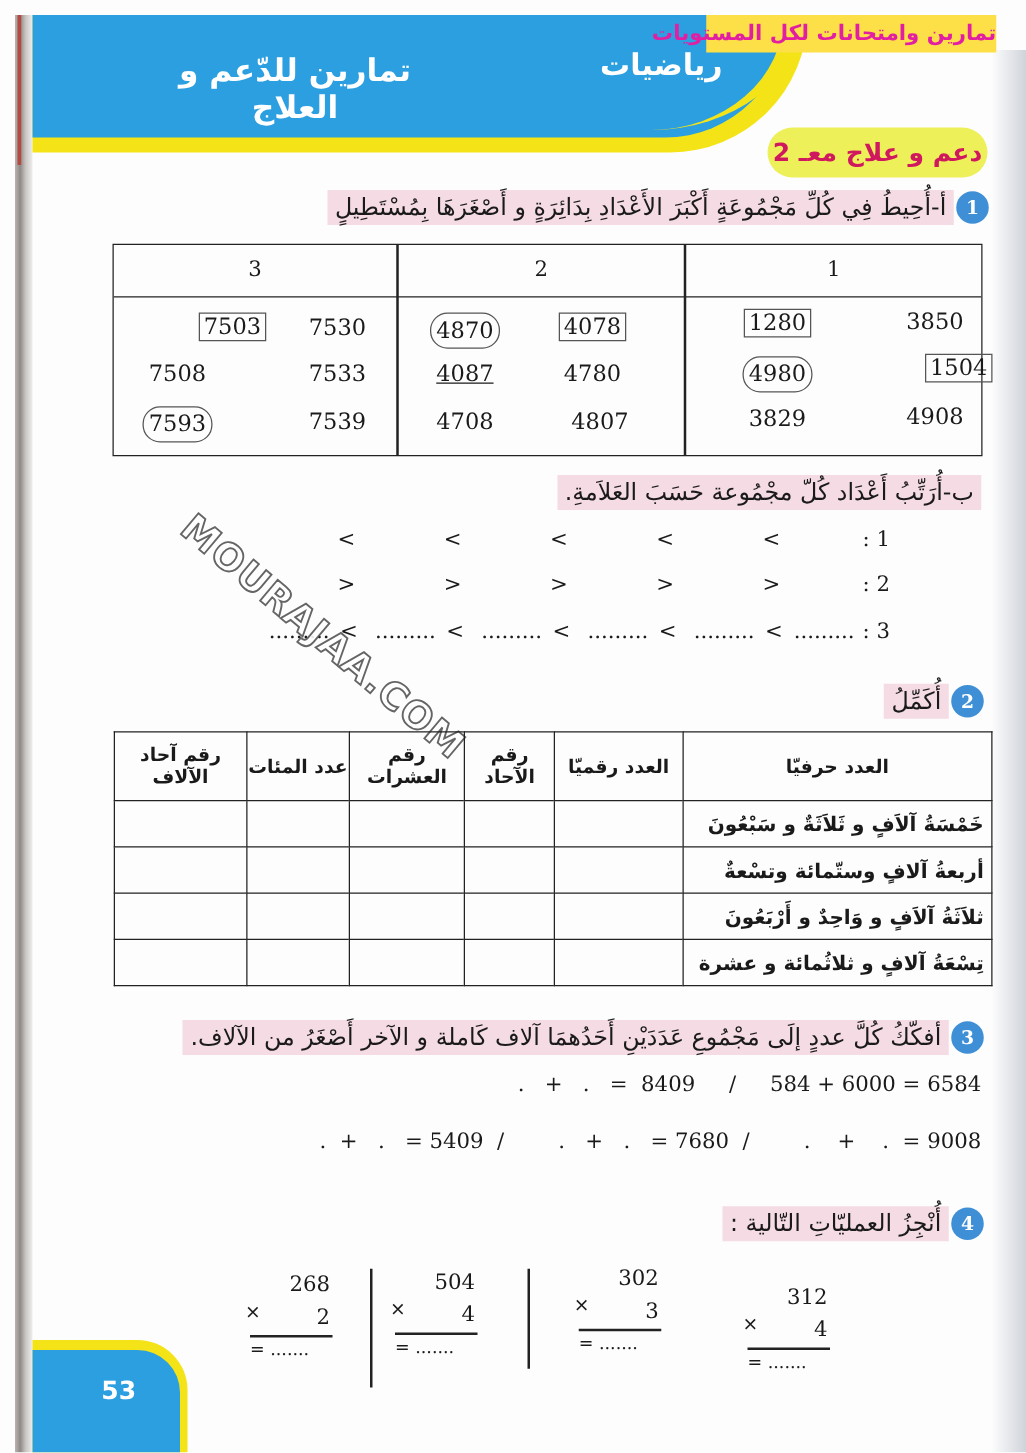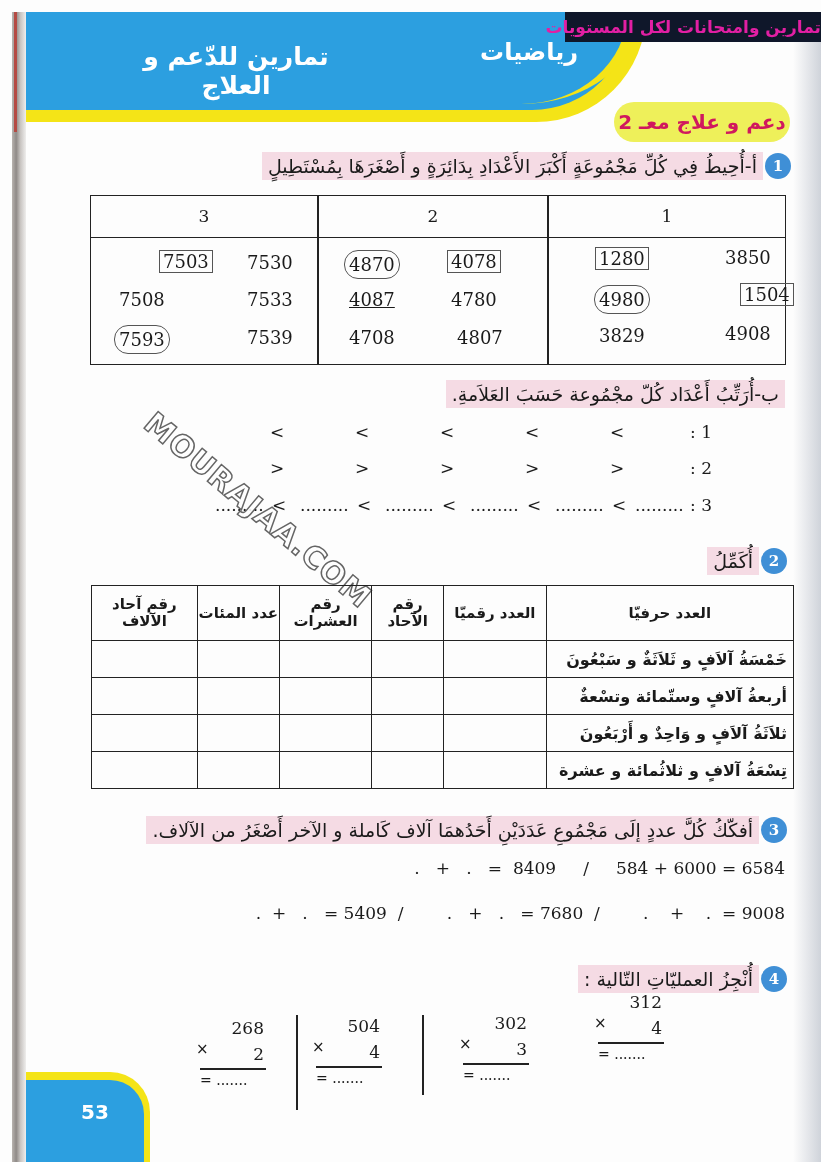--- a/index.html
+++ b/index.html
@@ -20,21 +20,21 @@
       border-bottom-right-radius: 110px; }
     .banner-blue { position: absolute; left: 0; top: 0; width: 604px; height: 98px; background: #2c9fe0;
       border-bottom-right-radius: 100px; }
     .banner-curve { position: absolute; left: 255px; top: 0; width: 360px; height: 92px;
       border-right: 14px solid #f4e417; border-bottom: 0; border-bottom-right-radius: 120px 92px; }
     .banner-subject { position: absolute; left: 448px; top: 26px; width: 110px; text-align: center;
       color: #fff; font-size: 24px; font-weight: bold; }
     .banner-title { position: absolute; left: 80px; top: 30px; width: 260px; text-align: center;
       color: #fff; font-size: 25px; font-weight: bold; }
 
-    .site-tag { position: absolute; left: 565px; top: 12px; width: 256px; height: 30px; background: #0f172a;
+    .site-tag { position: absolute; left: 565px; top: 12px; width: 232px; height: 30px; background: #fde047;
       color: #e21fa3; font-size: 17px; font-weight: bold; text-align: center; line-height: 30px; white-space: nowrap; }
 
     .section-pill { position: absolute; left: 614px; top: 102px; width: 176px; height: 40px;
       background: #eef05a; border-radius: 20px; color: #d0185e; font-size: 20px; font-weight: bold;
       text-align: center; line-height: 40px; }
 
     
     .ex-head { position: absolute; display: flex; align-items: center; direction: rtl; }
     .ex-head .badge { width: 26px; height: 26px; border-radius: 50%; background: #3f8fd6; color: #fff;
       font-family: "DejaVu Serif", serif; font-weight: bold; font-size: 15px; text-align: center; line-height: 26px;
@@ -242,21 +242,21 @@
   <span class="txt">أفكّكُ كُلَّ عددٍ إلَى مَجْمُوعِ عَدَدَيْنِ أَحَدُهمَا آلاف كَاملة و الآخر أَصْغَرُ من الآلاف.</span>
 </div>
 <div class="eq-line" style="top:858px; right:36px; left:auto;">.   +   .   =  8409     /     584 + 6000 = 6584</div>
 <div class="eq-line" style="top:903px; right:36px; left:auto;">.  +   .   = 5409  /        .   +   .   = 7680  /        .    +    .  = 9008</div>
 
 <div class="ex-head" style="right:34px; top:965px;">
   <span class="badge">4</span>
   <span class="txt">أُنْجِزُ العمليّاتِ التّالية :</span>
 </div>
 
-<div class="mult" style="left:590px; top:992px;text-decoration:underline;">
+<div class="mult" style="left:590px; top:1028px;text-decoration:underline;">
   <span class="top">312</span>
   <span class="times">×</span>
   <span class="bot">4</span>
   <span class="bar"></span>
   <span class="res">= .......</span>
 </div>
 <div class="sep" style="left:422px; top:1015px; height:80px;"></div>
 <div class="mult" style="left:455px; top:1013px;">
   <span class="top">302</span>
   <span class="times">×</span>

